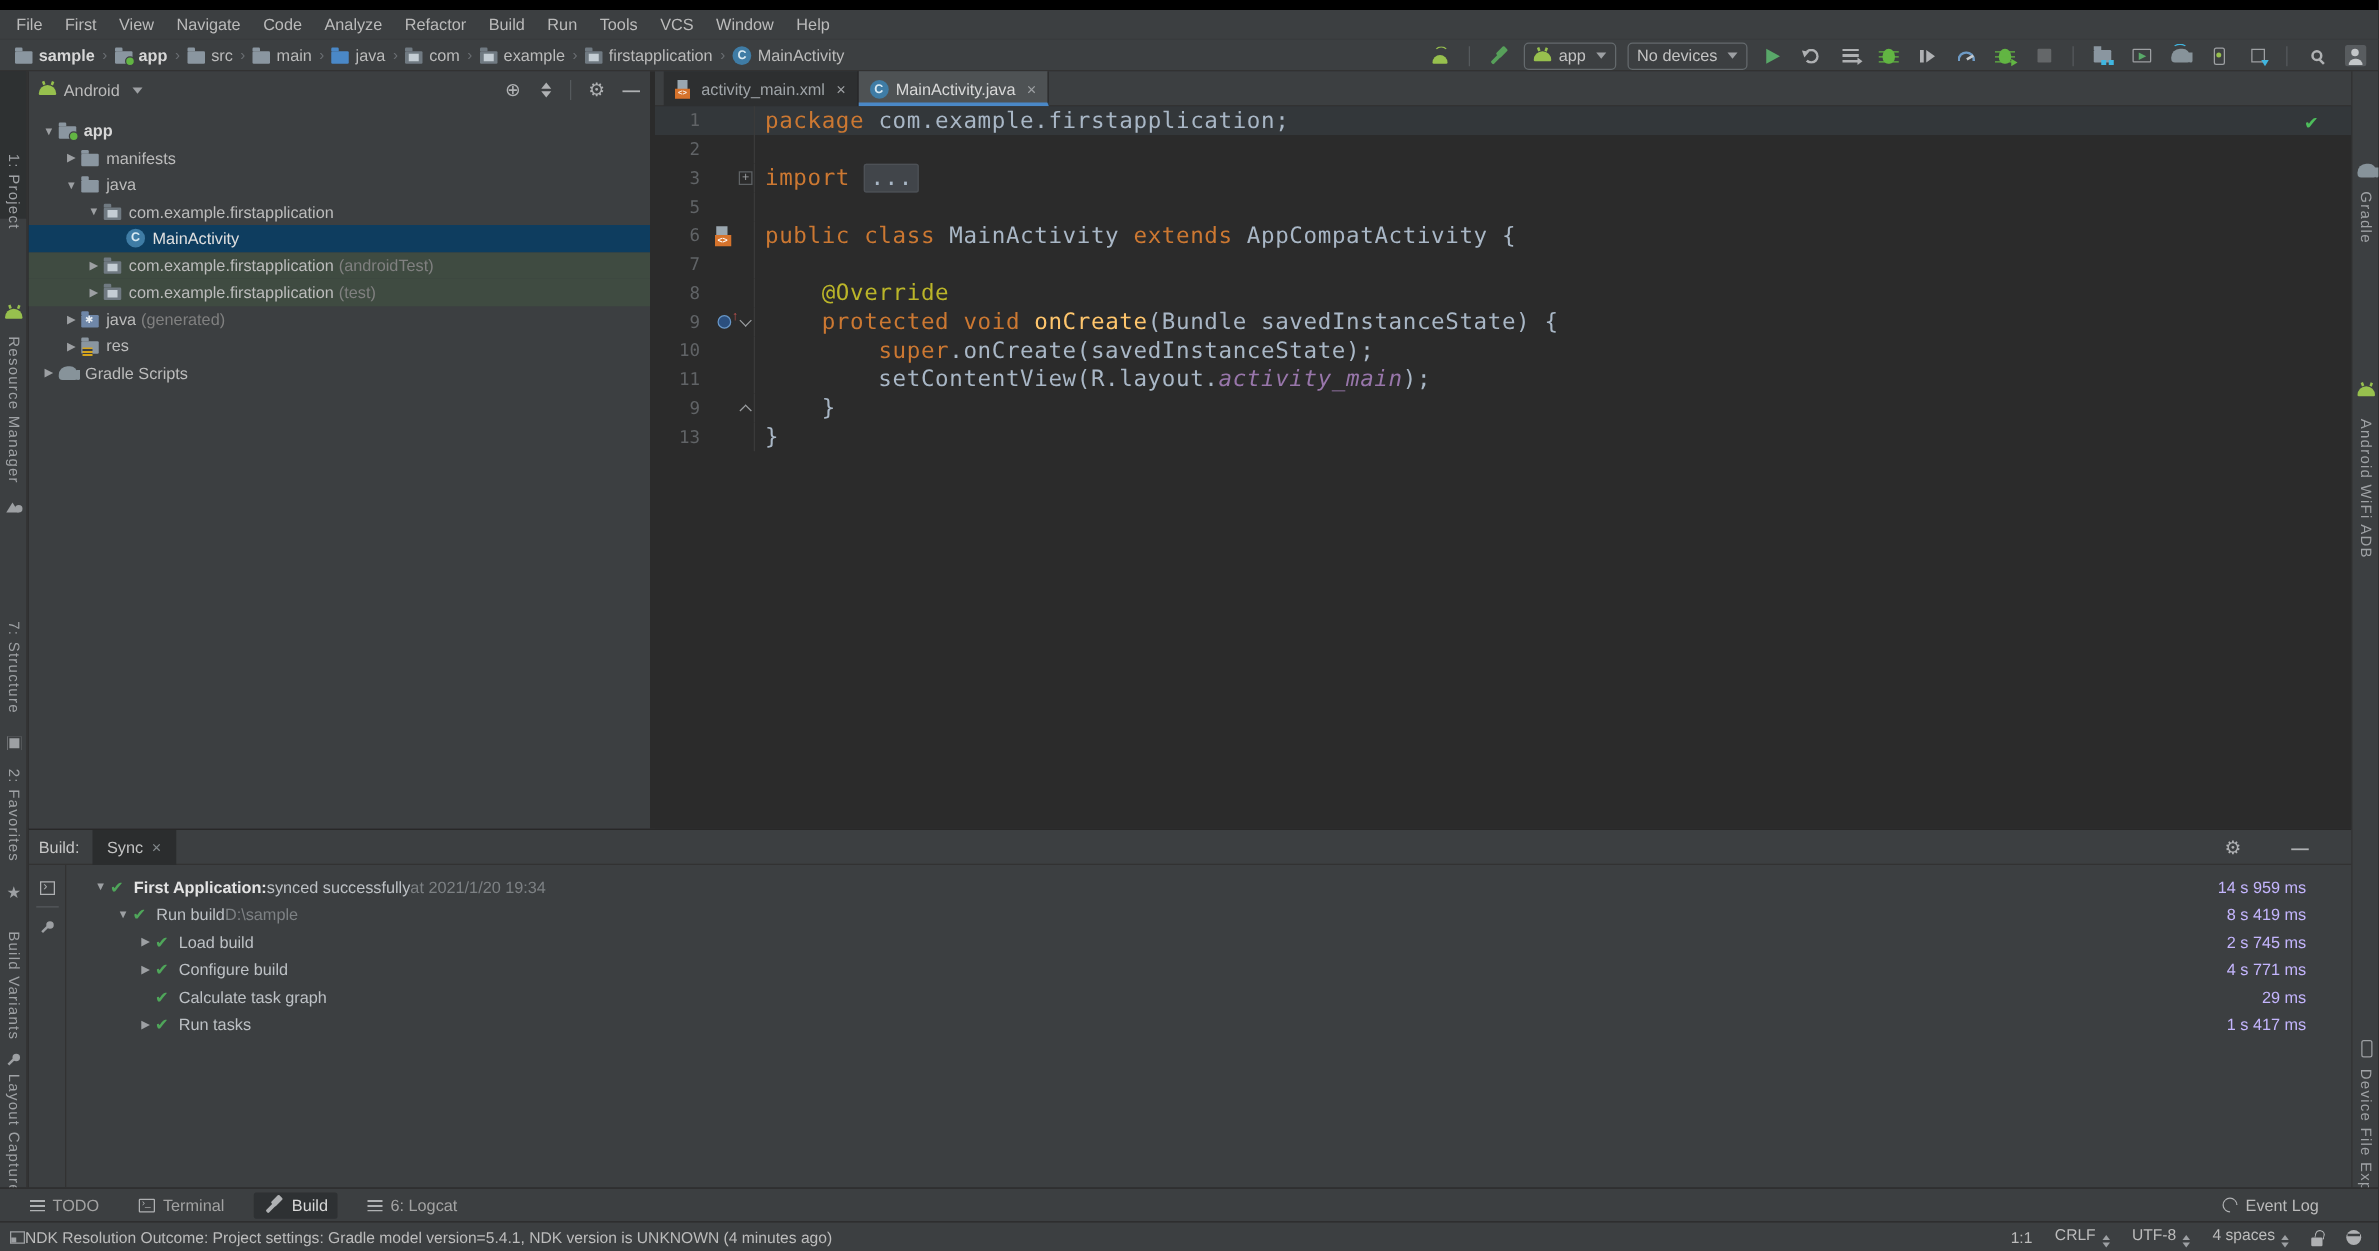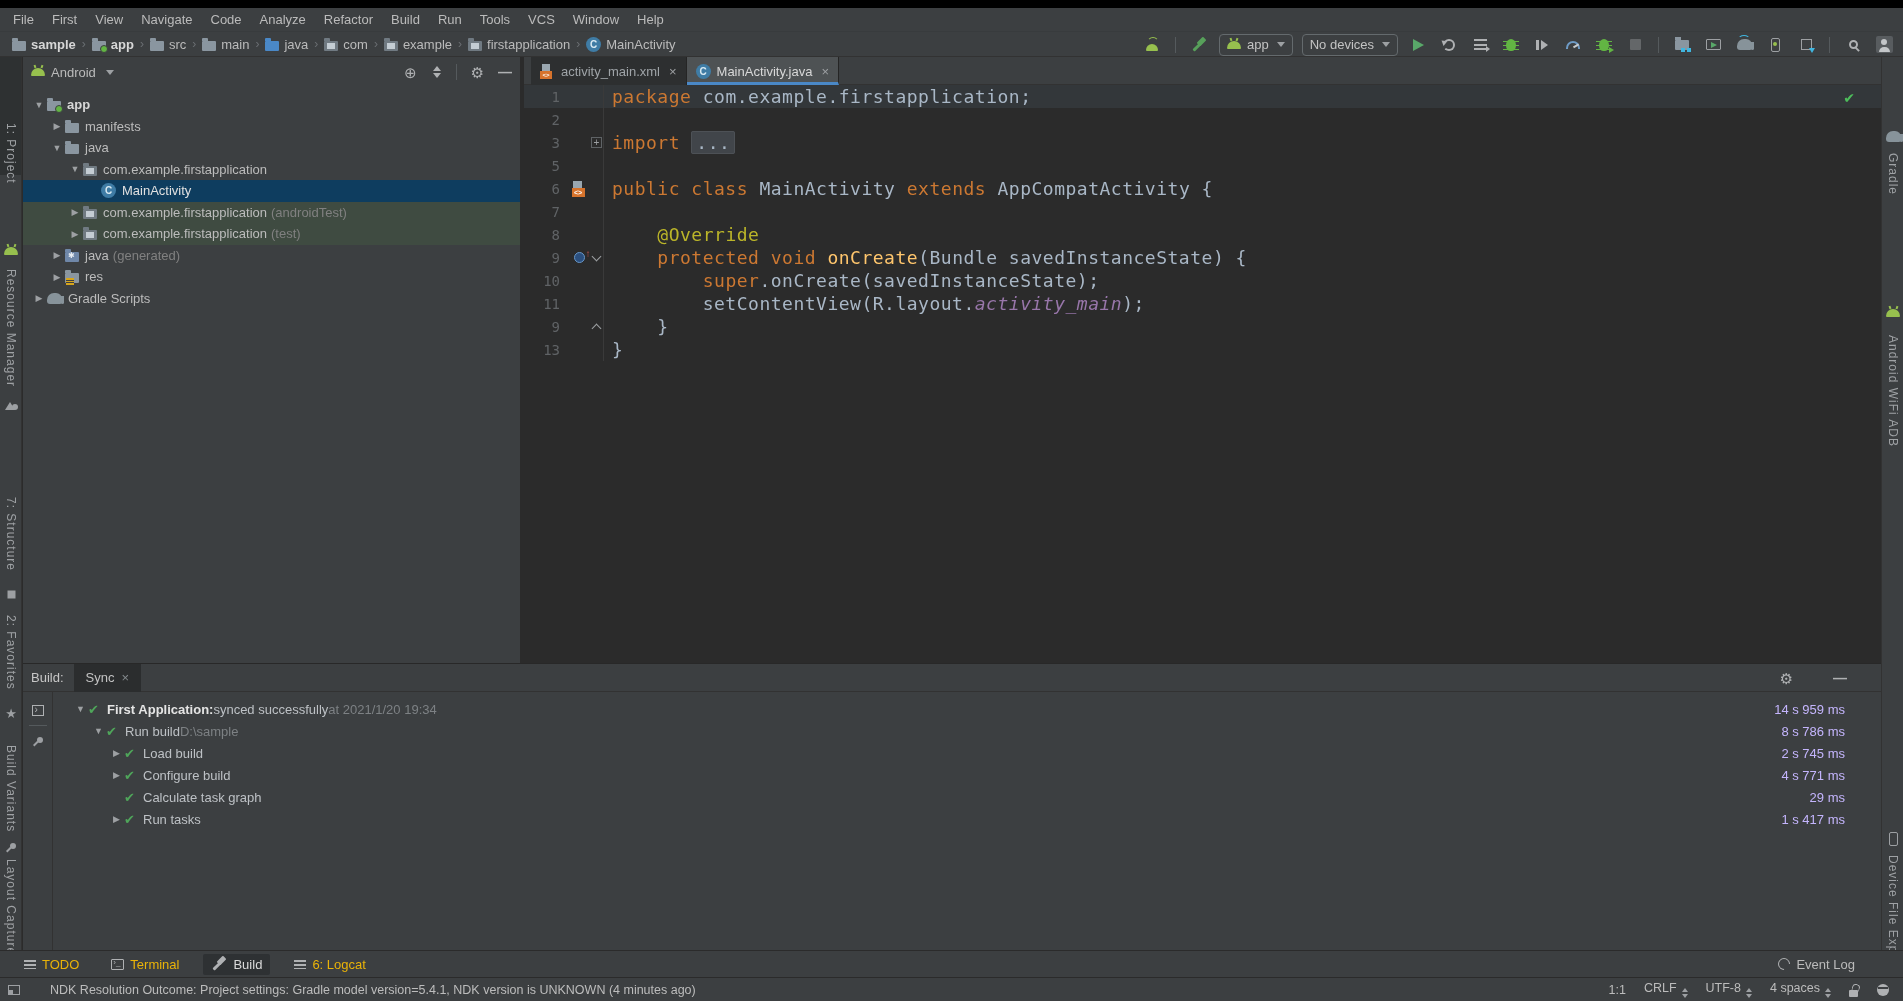--- a/index.html
+++ b/index.html
@@ -90,25 +90,25 @@
   .brow .arrow{width:15px;color:#9da0a3;font-size:10px;text-align:center;}
   .brow .chk{width:19px;color:#4fa65a;font-size:13px;}
   .brow .t{color:#bdc1c5;}
   .brow .t.b{font-weight:bold;color:#e4e4e4;}
   .brow .t.dim{color:#7d8184;}
   .brow .sp{flex:1;}
   .brow .time{color:#c4b5fd;text-align:center;}
 
   
   #bottom-bar{left:0;top:950px;width:1903px;height:27px;background:#3c3f41;border-top:1px solid #2b2b2b;display:flex;align-items:center;}
-  .bb-btn{display:flex;align-items:center;gap:6px;height:21px;padding:0 8px;margin-left:16px;color:#eab308;border-radius:2px;}
+  .bb-btn{display:flex;align-items:center;gap:6px;height:21px;padding:0 8px;margin-left:16px;color:#a3a3a3;border-radius:2px;}
   .bb-btn.active{background:#2e3133;color:#dadada;}
   #event-log-btn{position:absolute;right:48px;display:flex;align-items:center;gap:6px;}
   #status-bar{left:0;top:977px;width:1903px;height:24px;background:#3c3f41;border-top:1px solid #2b2b2b;display:flex;align-items:center;font-size:12.5px;}
-  #status-msg{margin-left:30px;color:#bcbcbc;}
+  #status-msg{color:#bcbcbc;}
   #status-right{position:absolute;right:14px;display:flex;align-items:center;gap:18px;color:#bcbcbc;}
   .updown{display:inline-flex;flex-direction:column;gap:2px;margin-left:5px;}
   .updown i{display:block;width:0;height:0;border-left:3.5px solid transparent;border-right:3.5px solid transparent;}
   .updown .u{border-bottom:4px solid #9da0a3;}
   .updown .d{border-top:4px solid #9da0a3;}
 
   
   .ic{display:inline-block;position:relative;vertical-align:middle;}
   .ic-folder{width:14px;height:10px;background:#8a96a0;border-radius:1px;margin-top:3px;}
   .ic-folder::before{content:"";position:absolute;top:-3px;left:0;width:6px;height:3px;background:inherit;border-radius:1px 1px 0 0;}
@@ -622,21 +622,21 @@
             <span class="t dim"> at 2021/1/20 19:34</span>
             <span class="sp"></span>
             <span class="time">14 s 959 ms</span>
           </div>
           <div class="brow" style="padding-left: 38px;">
             <span class="arrow" style="font-size: 9px;">▼</span>
             <span class="chk">✔</span>
             <span class="t">Run build</span>
             <span class="t dim"> D:\sample</span>
             <span class="sp"></span>
-            <span class="time">8 s 786 ms</span>
+            <span class="time">8 s 419 ms</span>
           </div>
           <div class="brow" style="padding-left: 56px;">
             <span class="arrow" style="font-size: 9px;">▶</span>
             <span class="chk">✔</span>
             <span class="t">Load build</span>
             <span class="sp"></span>
             <span class="time">2 s 745 ms</span>
           </div>
           <div class="brow" style="padding-left: 56px;">
             <span class="arrow" style="font-size: 9px;">▶</span>

